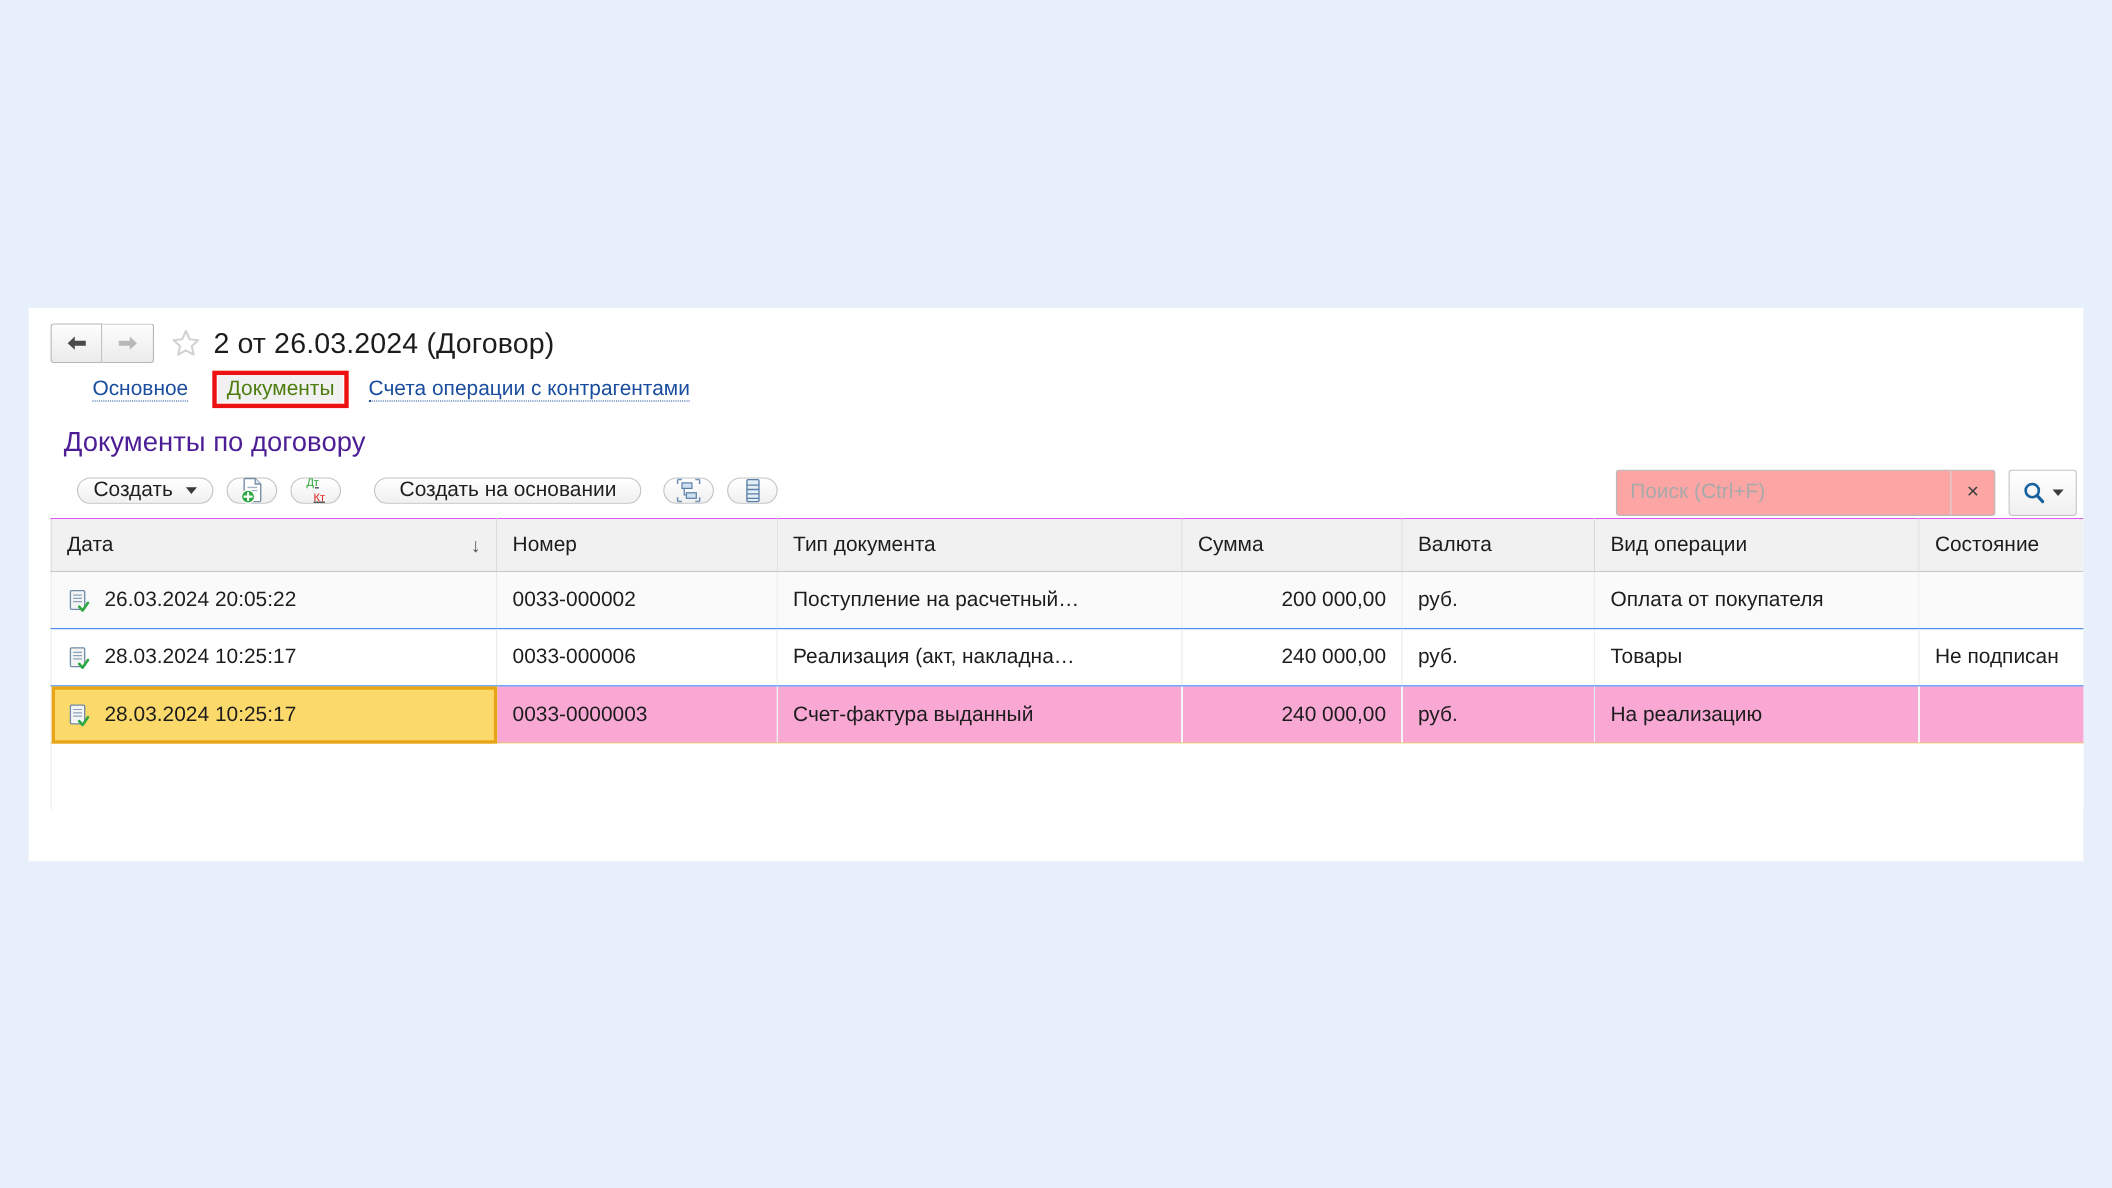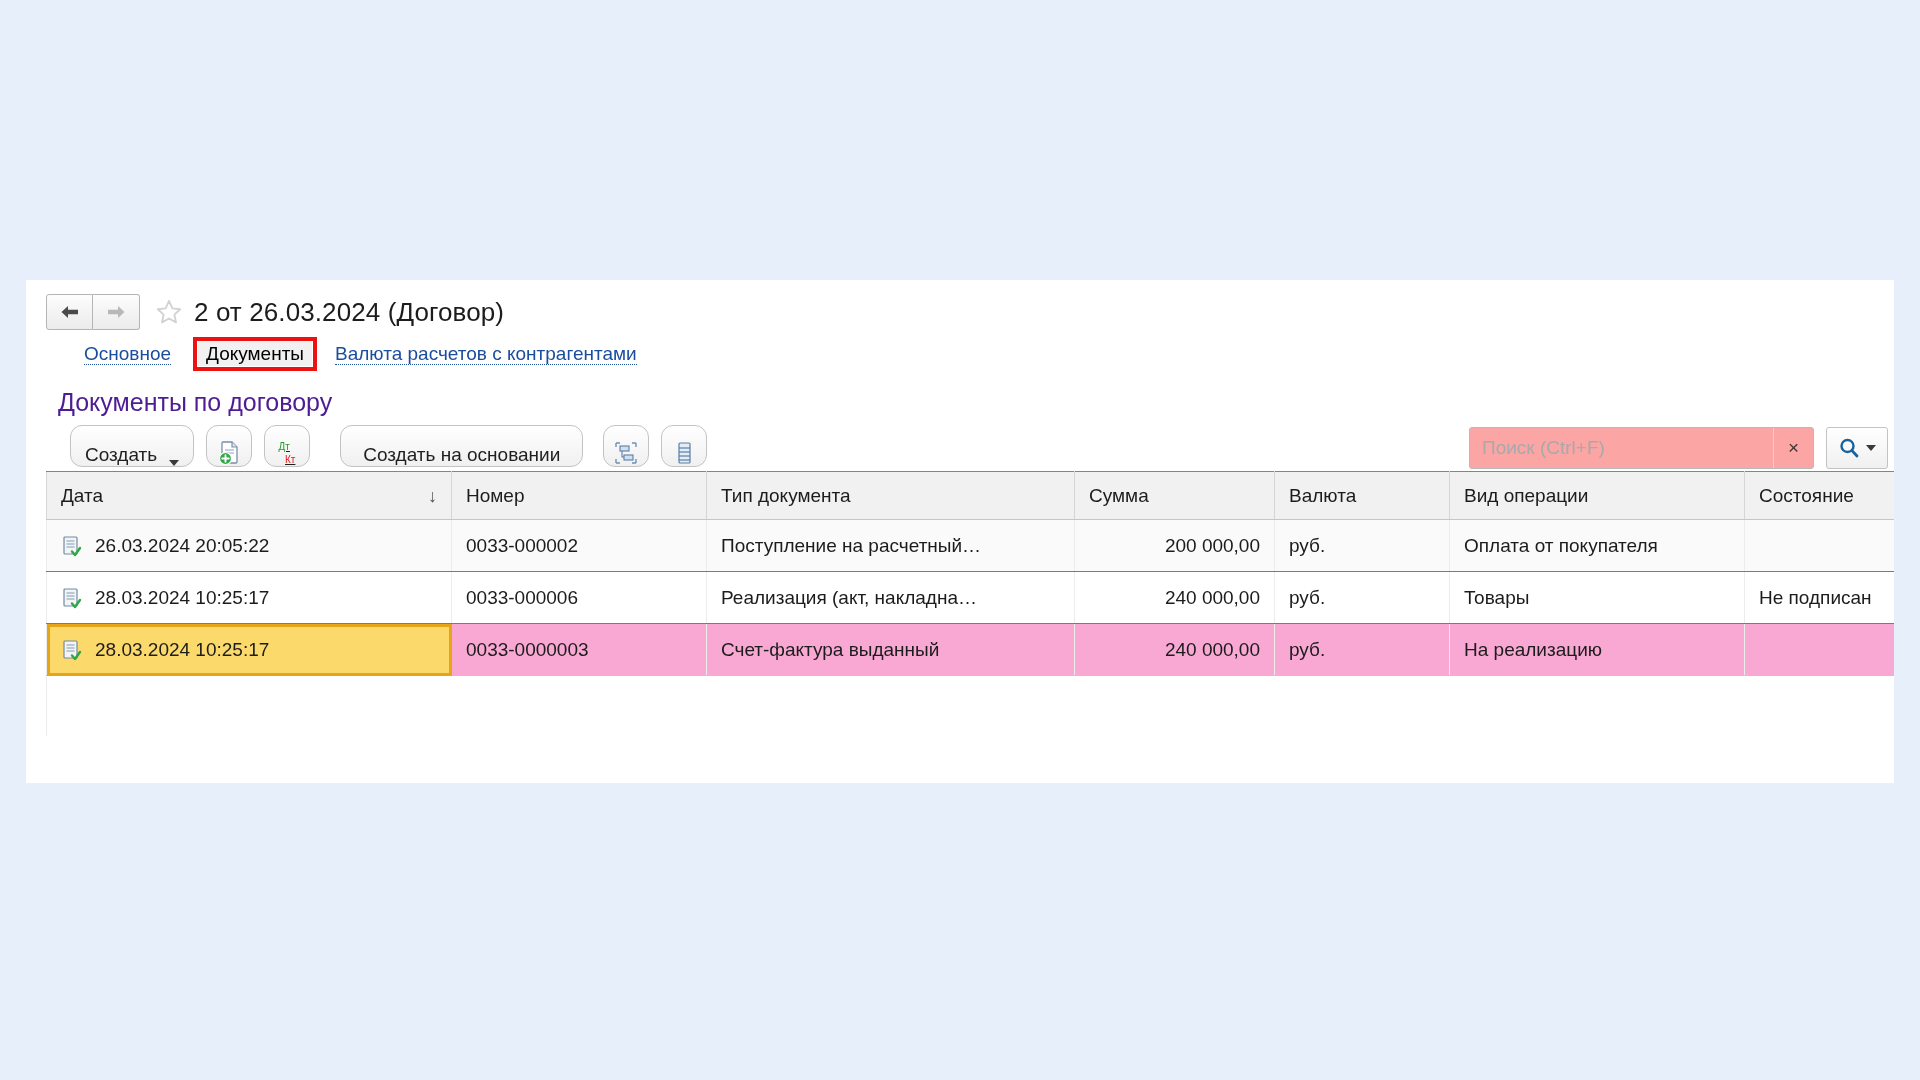--- a/index.html
+++ b/index.html
@@ -77,21 +77,21 @@
   }
   .navlink {
     font-size: 19px;
     color: #1a4d9e;
     border-bottom: 1px dotted #1a4d9e;
     line-height: 24px;
     white-space: nowrap;
     cursor: pointer;
   }
   .navlink.current {
-    color: #000000;
+    color: #4d7c0f;
     border-bottom: none;
     background: #f1f1f1;
     padding: 2px 8px;
     cursor: default;
   }
   .navlink-wrap { margin-right: 20px; }
   .navlink-wrap.highlighted {
     border: 4px solid #ee1111;
     padding: 1px;
     margin-right: 18px;
@@ -110,26 +110,26 @@
   
   .toolbar {
     display: flex;
     align-items: center;
     padding: 10px 0 6px 44px;
     position: relative;
     height: 54px;
     box-sizing: border-box;
   }
   .tb-btn {
-    height: 42px;
+    height: 24px;
     border: 1px solid #c3c3c3;
     border-radius: 12px;
     background: linear-gradient(#ffffff, #f0f0f0);
     display: flex;
-    align-items: flex-end;
+    align-items: center;
     justify-content: center;
     font-size: 19px;
     color: #1f1f1f;
     padding: 0 14px;
     margin-right: 12px;
     box-sizing: border-box;
     white-space: nowrap;
     cursor: pointer;
   }
   .tb-btn.icon-only { width: 46px; padding: 0; }
@@ -303,21 +303,21 @@
   </div>
 
   <div class="navlinks">
     <span class="navlink-wrap">
       <span class="navlink">Основное</span>
     </span>
     <span class="navlink-wrap highlighted">
       <span class="navlink current">Документы</span>
     </span>
     <span class="navlink-wrap">
-      <span class="navlink">Валюта расчетов с контрагентами</span>
+      <span class="navlink">Счета операции с контрагентами</span>
     </span>
   </div>
 
   <div class="section-title">Документы по договору</div>
 
   <div class="toolbar">
 
     <div class="tb-btn">
       <span>Создать</span>
       <span class="caret"></span>

